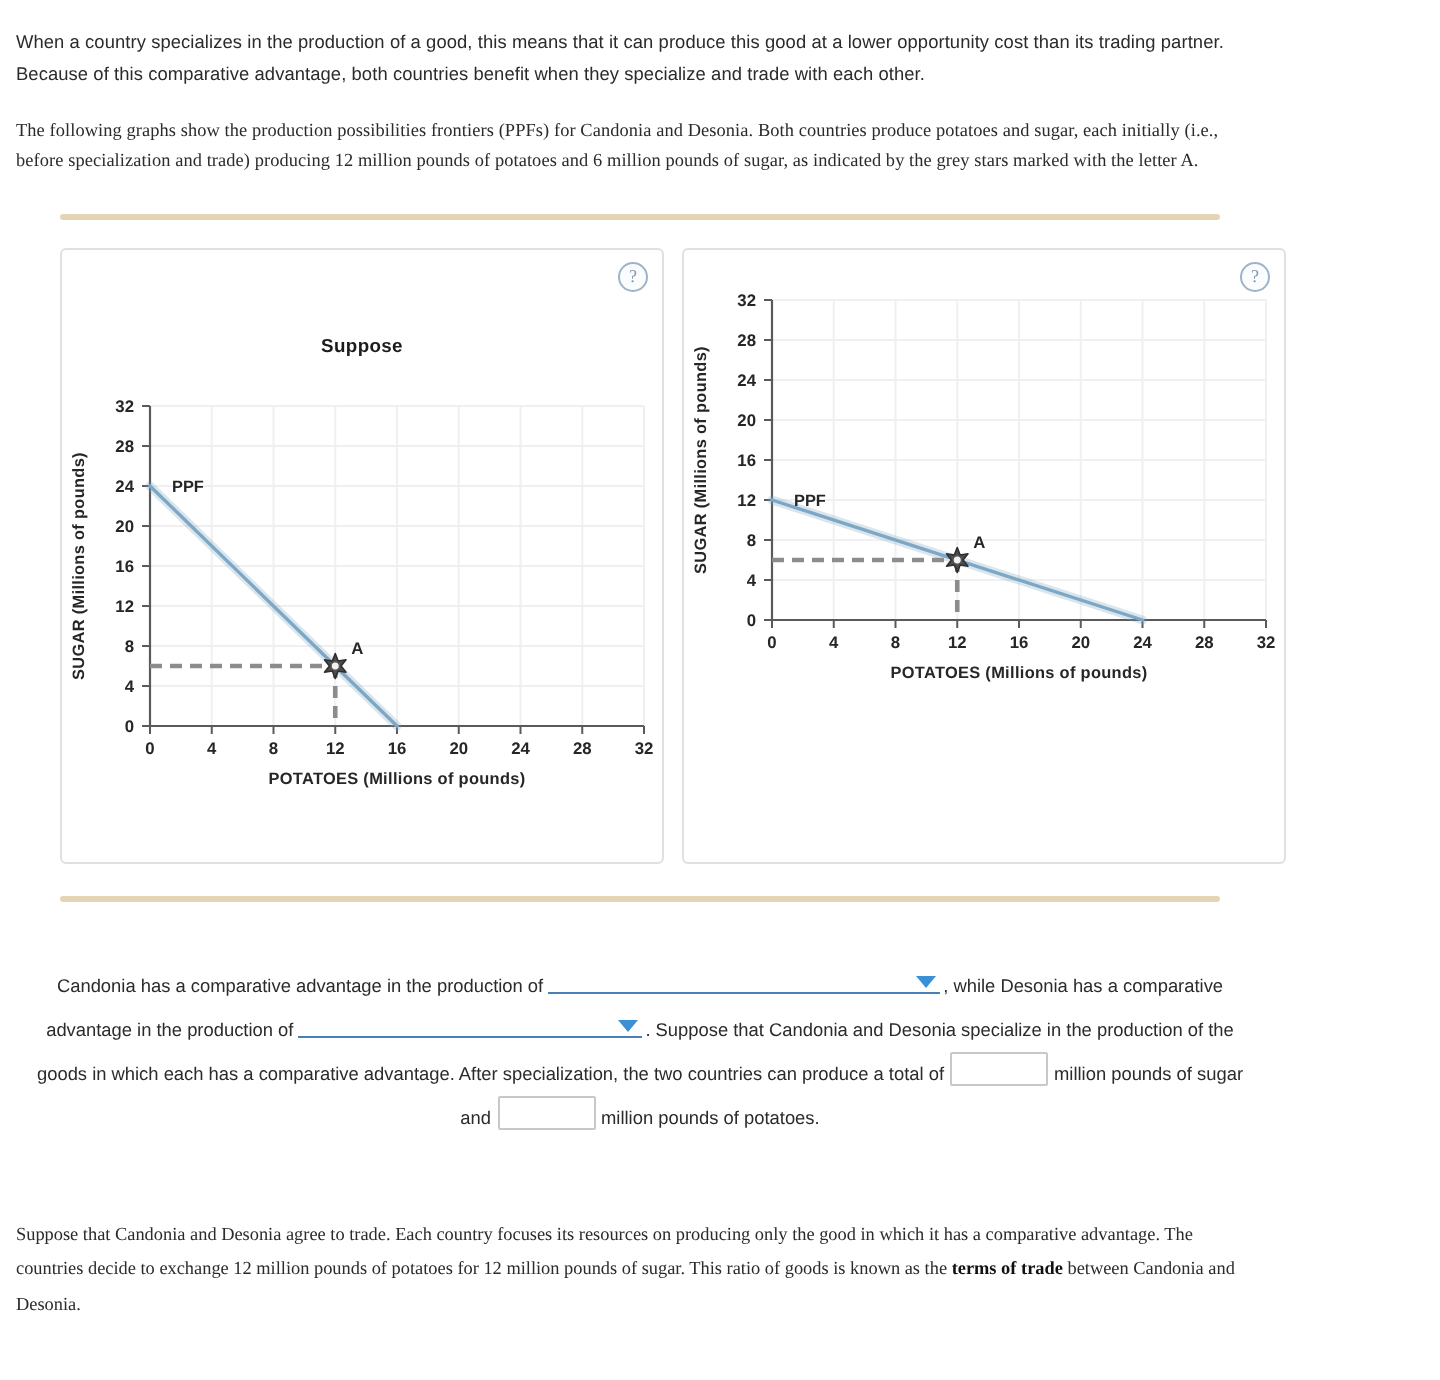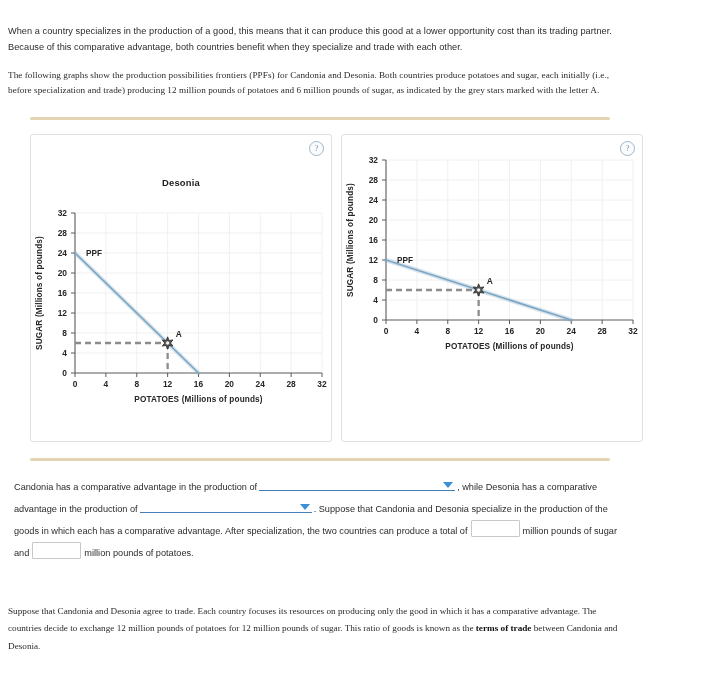--- a/index.html
+++ b/index.html
@@ -14,21 +14,21 @@
     font-size: 9.2px;
     color: #222222;
     overflow: hidden;
     position: relative;
   }
   .page {
     position: relative;
     width: 640px;
     height: 690px;
     box-sizing: border-box;
-    padding: 14px 8px;
+    padding: 4px 8px;
   }
   
   .intro {
     padding-top: 10px;
   }
   .para {
     line-height: 1.72;
     margin: 0;
     color: #2b2b2b;
     font-size: 9.2px;
@@ -92,22 +92,23 @@
     margin: 17px 0 0 0;
     height: 215px;
   }
   .svgchart {
     display: block;
     margin: 0 auto;
   }
 
   
   .qblock {
-    margin-top: 16px;
+    margin-top: 32px;
     padding: 0 6px 0 6px;
+    text-align: center;
   }
   .qline {
     line-height: 2.32;
     font-size: 9.2px;
     color: #2b2b2b;
   }
   .dropdown {
     display: inline-block;
     position: relative;
     vertical-align: baseline;
@@ -165,21 +166,21 @@
     <p class="para">When a country specializes in the production of a good, this means that it can produce this good at a lower opportunity cost than its trading partner. Because of this comparative advantage, both countries benefit when they specialize and trade with each other.</p>
     <p class="para">The following graphs show the production possibilities frontiers (PPFs) for Candonia and Desonia. Both countries produce potatoes and sugar, each initially (i.e., before specialization and trade) producing 12 million pounds of potatoes and 6 million pounds of sugar, as indicated by the grey stars marked with the letter A.</p>
   </div>
 
   <div class="rule rule-top"></div>
 
   <div class="panels">
 
     <div class="panel">
       <div class="help-icon">?</div>
-      <div class="chart-title">Desonia</div>
+      <div class="chart-title">Suppose</div>
       <div class="plotwrap">
         <svg class="svgchart" id="svg-0" width="300" height="210" viewBox="0 0 300 210">
             <line x1="74.875" y1="8" x2="74.875" y2="168" stroke="#f0f0f0" stroke-width="1"></line>
             <line x1="105.75" y1="8" x2="105.75" y2="168" stroke="#f0f0f0" stroke-width="1"></line>
             <line x1="136.625" y1="8" x2="136.625" y2="168" stroke="#f0f0f0" stroke-width="1"></line>
             <line x1="167.5" y1="8" x2="167.5" y2="168" stroke="#f0f0f0" stroke-width="1"></line>
             <line x1="198.375" y1="8" x2="198.375" y2="168" stroke="#f0f0f0" stroke-width="1"></line>
             <line x1="229.25" y1="8" x2="229.25" y2="168" stroke="#f0f0f0" stroke-width="1"></line>
             <line x1="260.125" y1="8" x2="260.125" y2="168" stroke="#f0f0f0" stroke-width="1"></line>
             <line x1="291" y1="8" x2="291" y2="168" stroke="#f0f0f0" stroke-width="1"></line>

